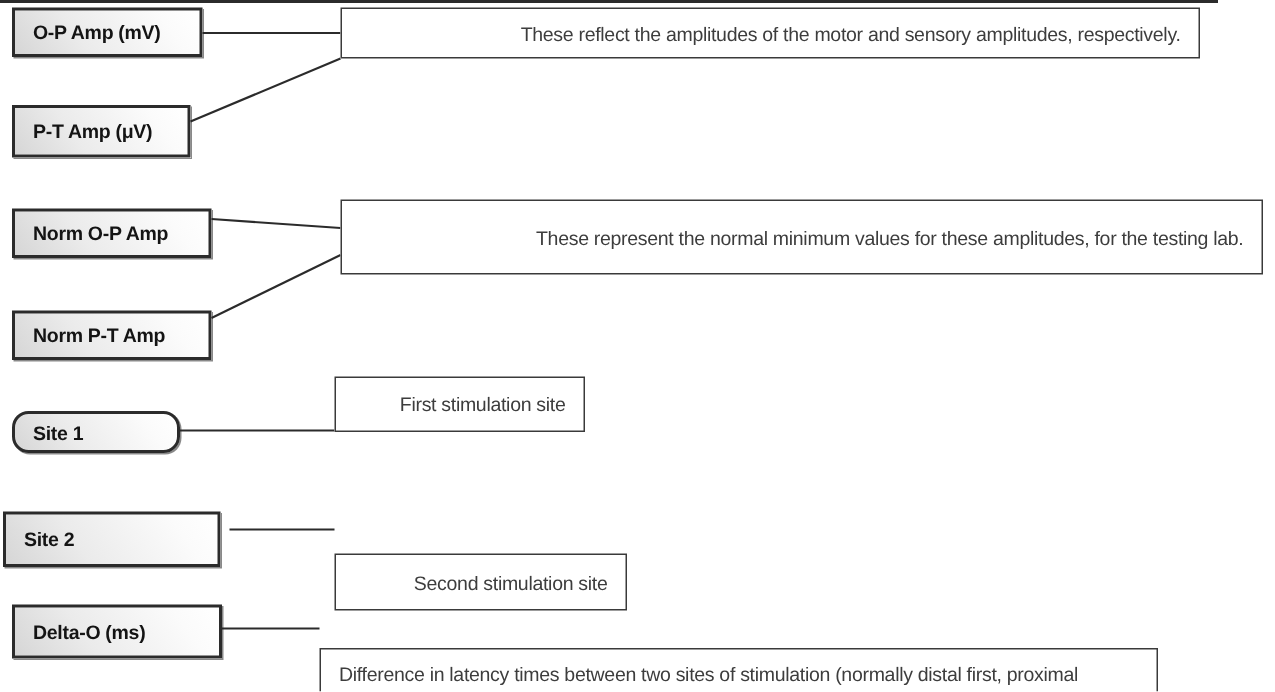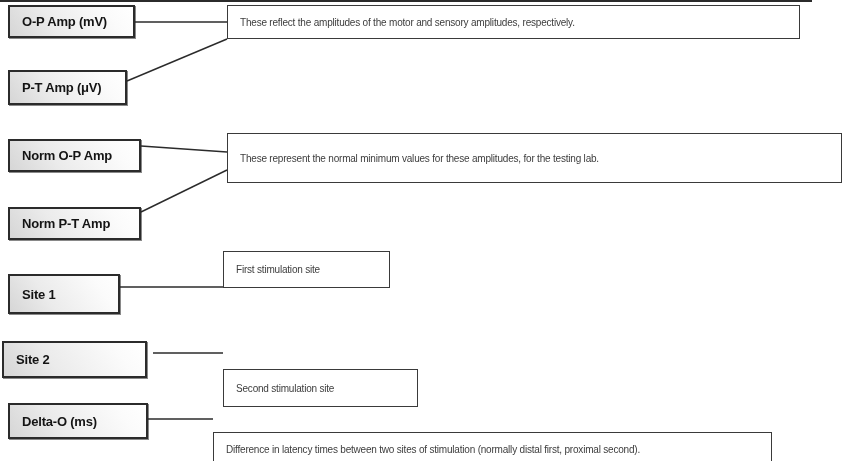--- a/index.html
+++ b/index.html
@@ -45,33 +45,34 @@
     box-shadow: 1px 1px 0 rgba(40,40,40,0.55);
   }
   .desc-box {
     position: absolute;
     box-sizing: border-box;
     border: 1.5px solid #3a3a3a;
     background: #ffffff;
     display: flex;
     align-items: center;
     padding: 4px 12px;
-    font-size: 10px;
+    font-size: 13px;
     letter-spacing: -0.2px;
     line-height: 19px;
     color: #3d3d3d;
+    justify-content: flex-end;
   }
   .desc-box.top-align { align-items: flex-start; padding-top: 7px; }
 
   
   .t1 { left: 8px;  top: 5px;   width: 127px; height: 33px; }
   .t2 { left: 8px;  top: 70px;  width: 119px; height: 35px; }
   .t3 { left: 8px;  top: 139px; width: 133px; height: 33px; }
   .t4 { left: 8px;  top: 207px; width: 133px; height: 33px; }
-  .t5 { left: 8px;  top: 274px; width: 112px; height: 40px; }
+  .t5 { left: 8px;  top: 274px; width: 112px; height: 28px; border-radius: 11px; }
   .t6 { left: 2px;  top: 341px; width: 145px; height: 37px; }
   .t7 { left: 8px;  top: 403px; width: 140px; height: 36px; }
 
   .d1 { left: 227px; top: 5px;   width: 573px; height: 34px; }
   .d2 { left: 227px; top: 133px; width: 615px; height: 50px; }
   .d3 { left: 223px; top: 251px; width: 167px; height: 37px; }
   .d4 { left: 223px; top: 337px; width: 195px; height: 38px; margin-top: 32px; }
   .d5 { left: 213px; top: 402px; width: 559px; height: 55px; margin-top: 30px; }
 </style>
 </head>

